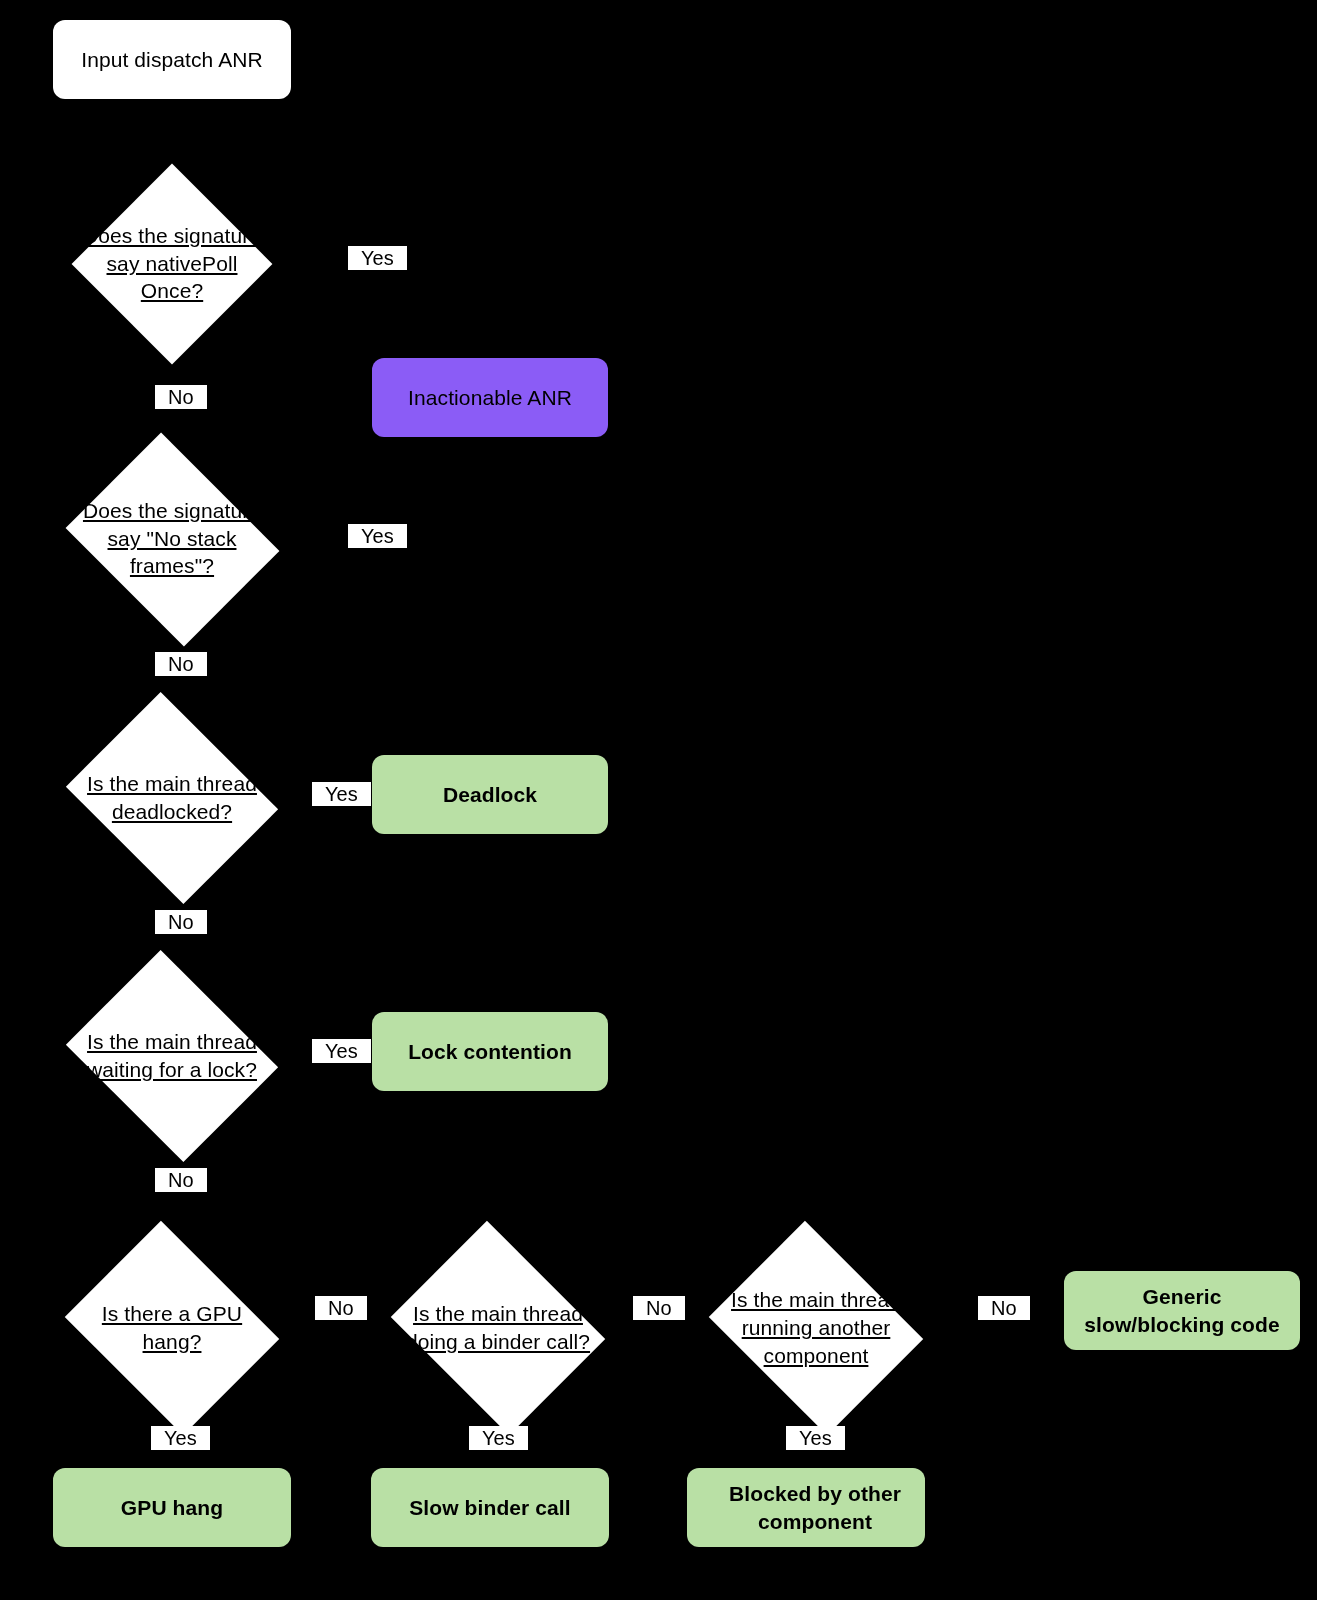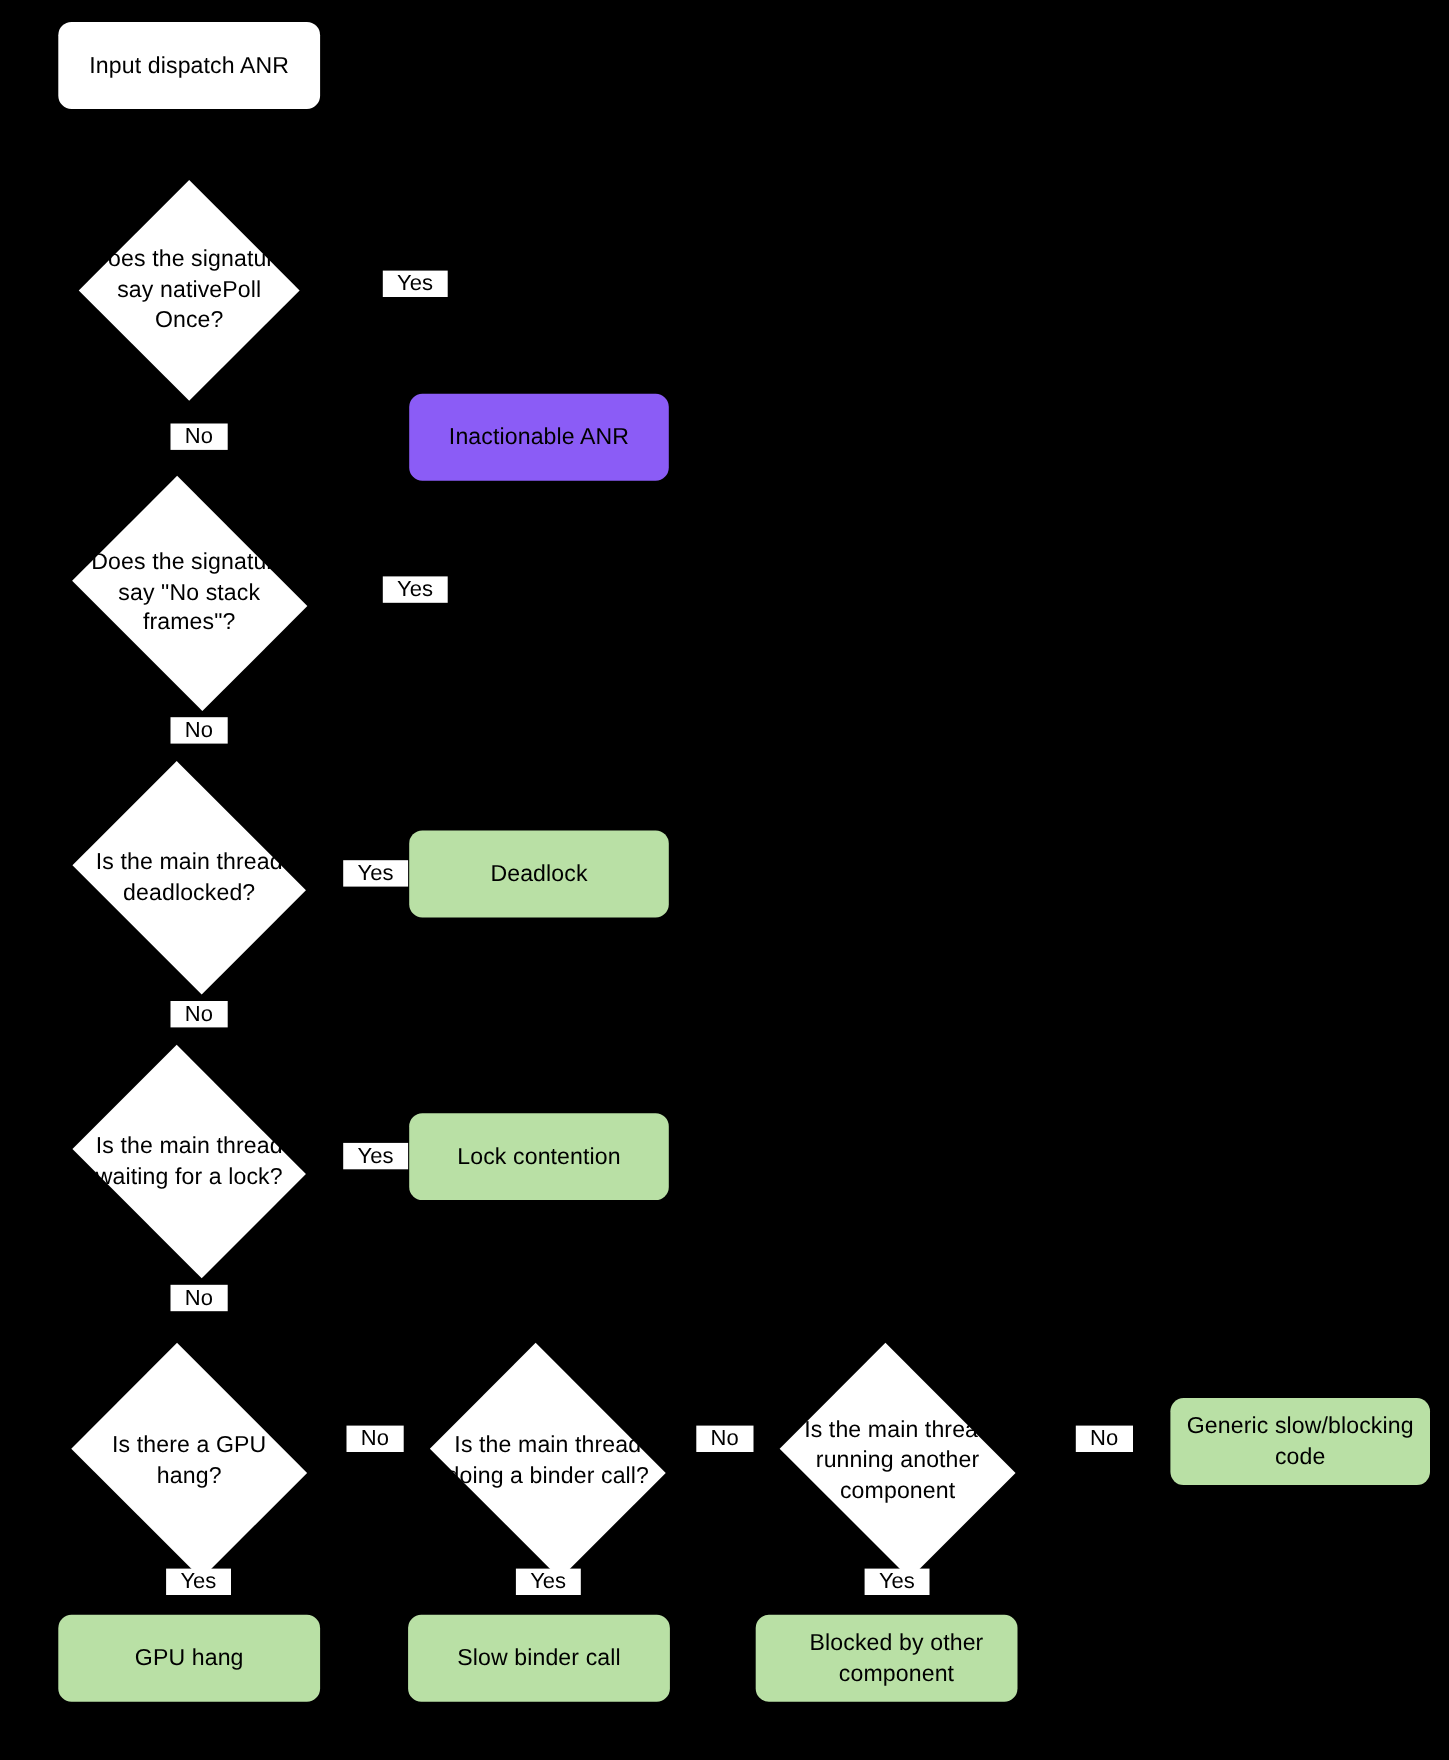--- a/index.html
+++ b/index.html
@@ -28,35 +28,36 @@
     font-size:21px;
     line-height:1.32;
     letter-spacing:0.1px;
   }
   .box{
     border-radius:12px;
     padding:4px 10px;
   }
   .box.start{ background:#ffffff; }
   .box.bad{   background:#8b5cf6;align-items:center; }
-  .box.good{  background:#b9e0a5; }
+  .box.good{  background:#b9e0a5;font-weight:bold; }
 
   
   .diamond{ background:transparent; }
   .diamond .dshape{
     position:absolute;
     left:50%; top:50%;
     background:#ffffff;
     transform-origin:center center;
   }
   .diamond .dlabel{
     position:relative;
     z-index:2;
     width:190px;
     pointer-events:none;
+    text-decoration:underline;
   }
   .diamond.wide .dlabel{ width:210px; }
 
   
   #edges{
     position:absolute;
     left:0; top:0;
     width:1317px; height:1600px;
     pointer-events:none;
   }

